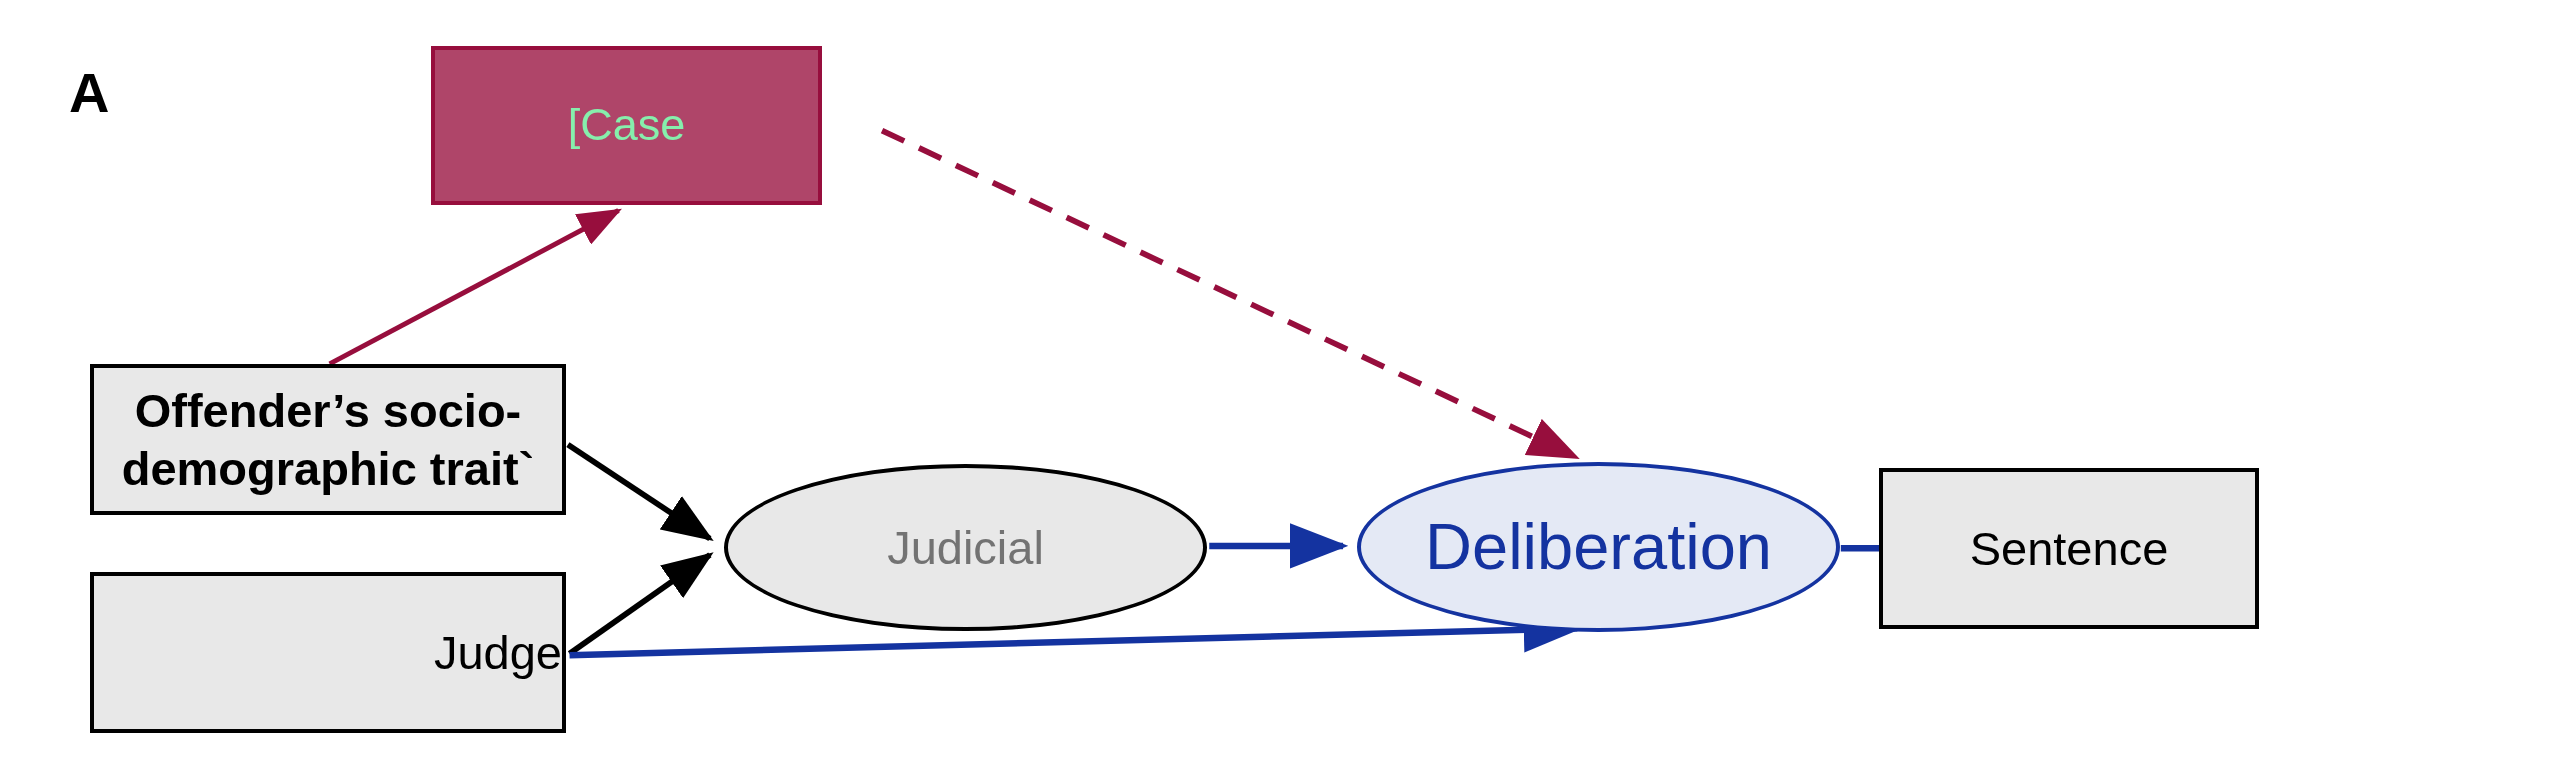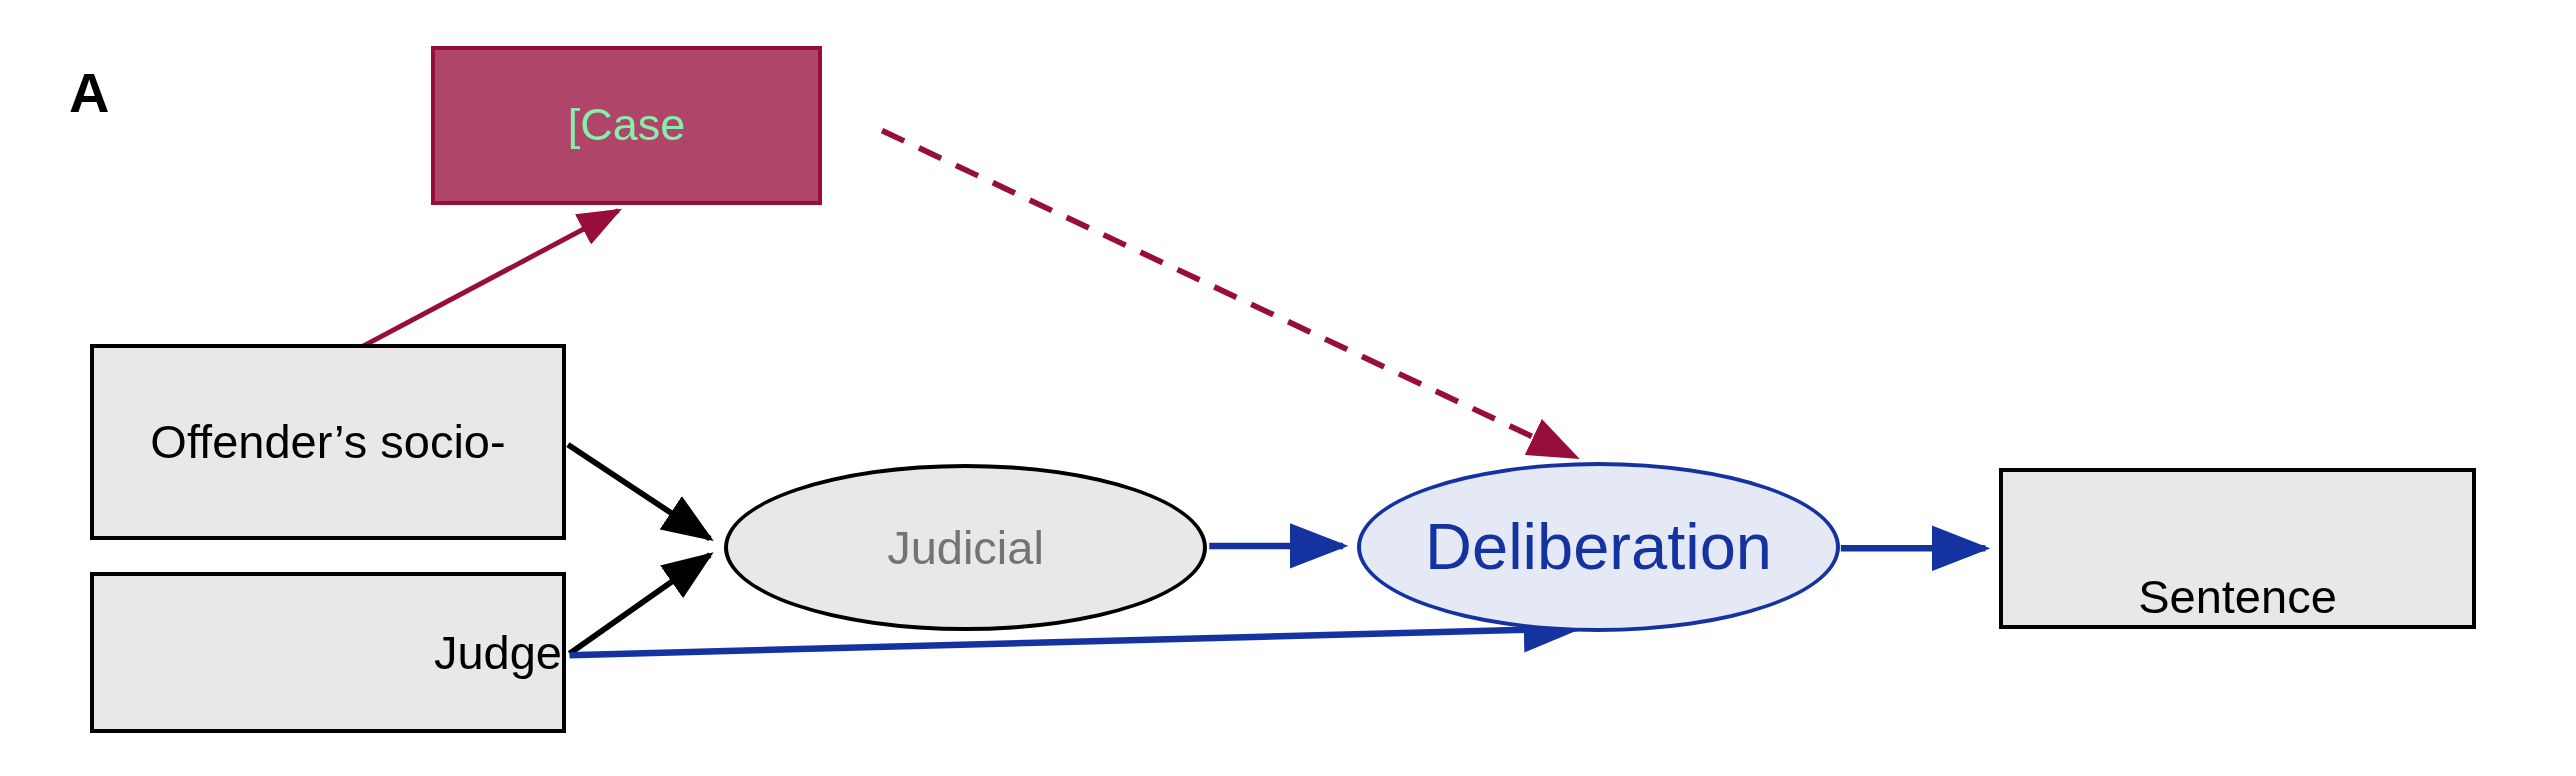--- a/index.html
+++ b/index.html
@@ -32,31 +32,31 @@
     justify-content: center;
     text-align: center;
   }
   .node .lbl { line-height: 1.22; }
   .box { border: 4.1px solid #000000; background: #E8E8E8; color: #000000; font-size: 47px; }
   .ellipse { border-radius: 50%; }
   .node-case {
     left: 407px; top: 46px; width: 391px; height: 159px;
     background: #AF4569; border: 4.9px solid #970E3D; color: #86efac; font-size: 45px; margin-left: 24px;
   }
-  .node-offender { left: 90px; top: 344px; width: 476px; height: 196px; }
+  .node-offender { left: 90px; top: 364px; width: 476px; height: 151px; font-weight: bold; }
   .node-judge    { left: 90px; top: 572px; width: 476px; height: 161px; justify-content: flex-end; }
   .node-judicial {
     left: 724px; top: 464px; width: 483px; height: 167px;
     background: #E8E8E8; border: 4.9px solid #000000; color: #737373; font-size: 47px;
   }
   .node-deliberation {
     left: 1357px; top: 462px; width: 483px; height: 170px;
     background: #E4E9F5; border: 4.9px solid #1433A0; color: #1433A0; font-size: 65px;
   }
-  .node-sentence { left: 1999px; top: 468px; width: 477px; height: 161px; align-items: flex-end; }
+  .node-sentence { left: 1879px; top: 468px; width: 380px; height: 161px; }
 </style>
 </head>
 <body>
 
 <div id="canvas">
 
   <svg id="connectors" viewBox="0 0 3155 951" xmlns="http://www.w3.org/2000/svg">
       <defs>
         <marker id="arw-0" markerWidth="9" markerHeight="7" refX="8.2" refY="3.5" orient="auto" markerUnits="strokeWidth">
           <path d="M0,0 L9,3.5 L0,7 Z" fill="#970E3D"></path>
@@ -81,20 +81,21 @@
 
   <div class="node node-case">
     <div class="lbl">
       <div>[Case</div>
     </div>
   </div>
 
   <div class="node box node-offender">
     <div class="lbl">
       <div>Offender’s socio-</div>
+      <div>demographic trait`</div>
     </div>
   </div>
 
   <div class="node box node-judge">
     <div class="lbl">
       <div>Judge</div>
     </div>
   </div>
 
   <div class="node ellipse node-judicial">

